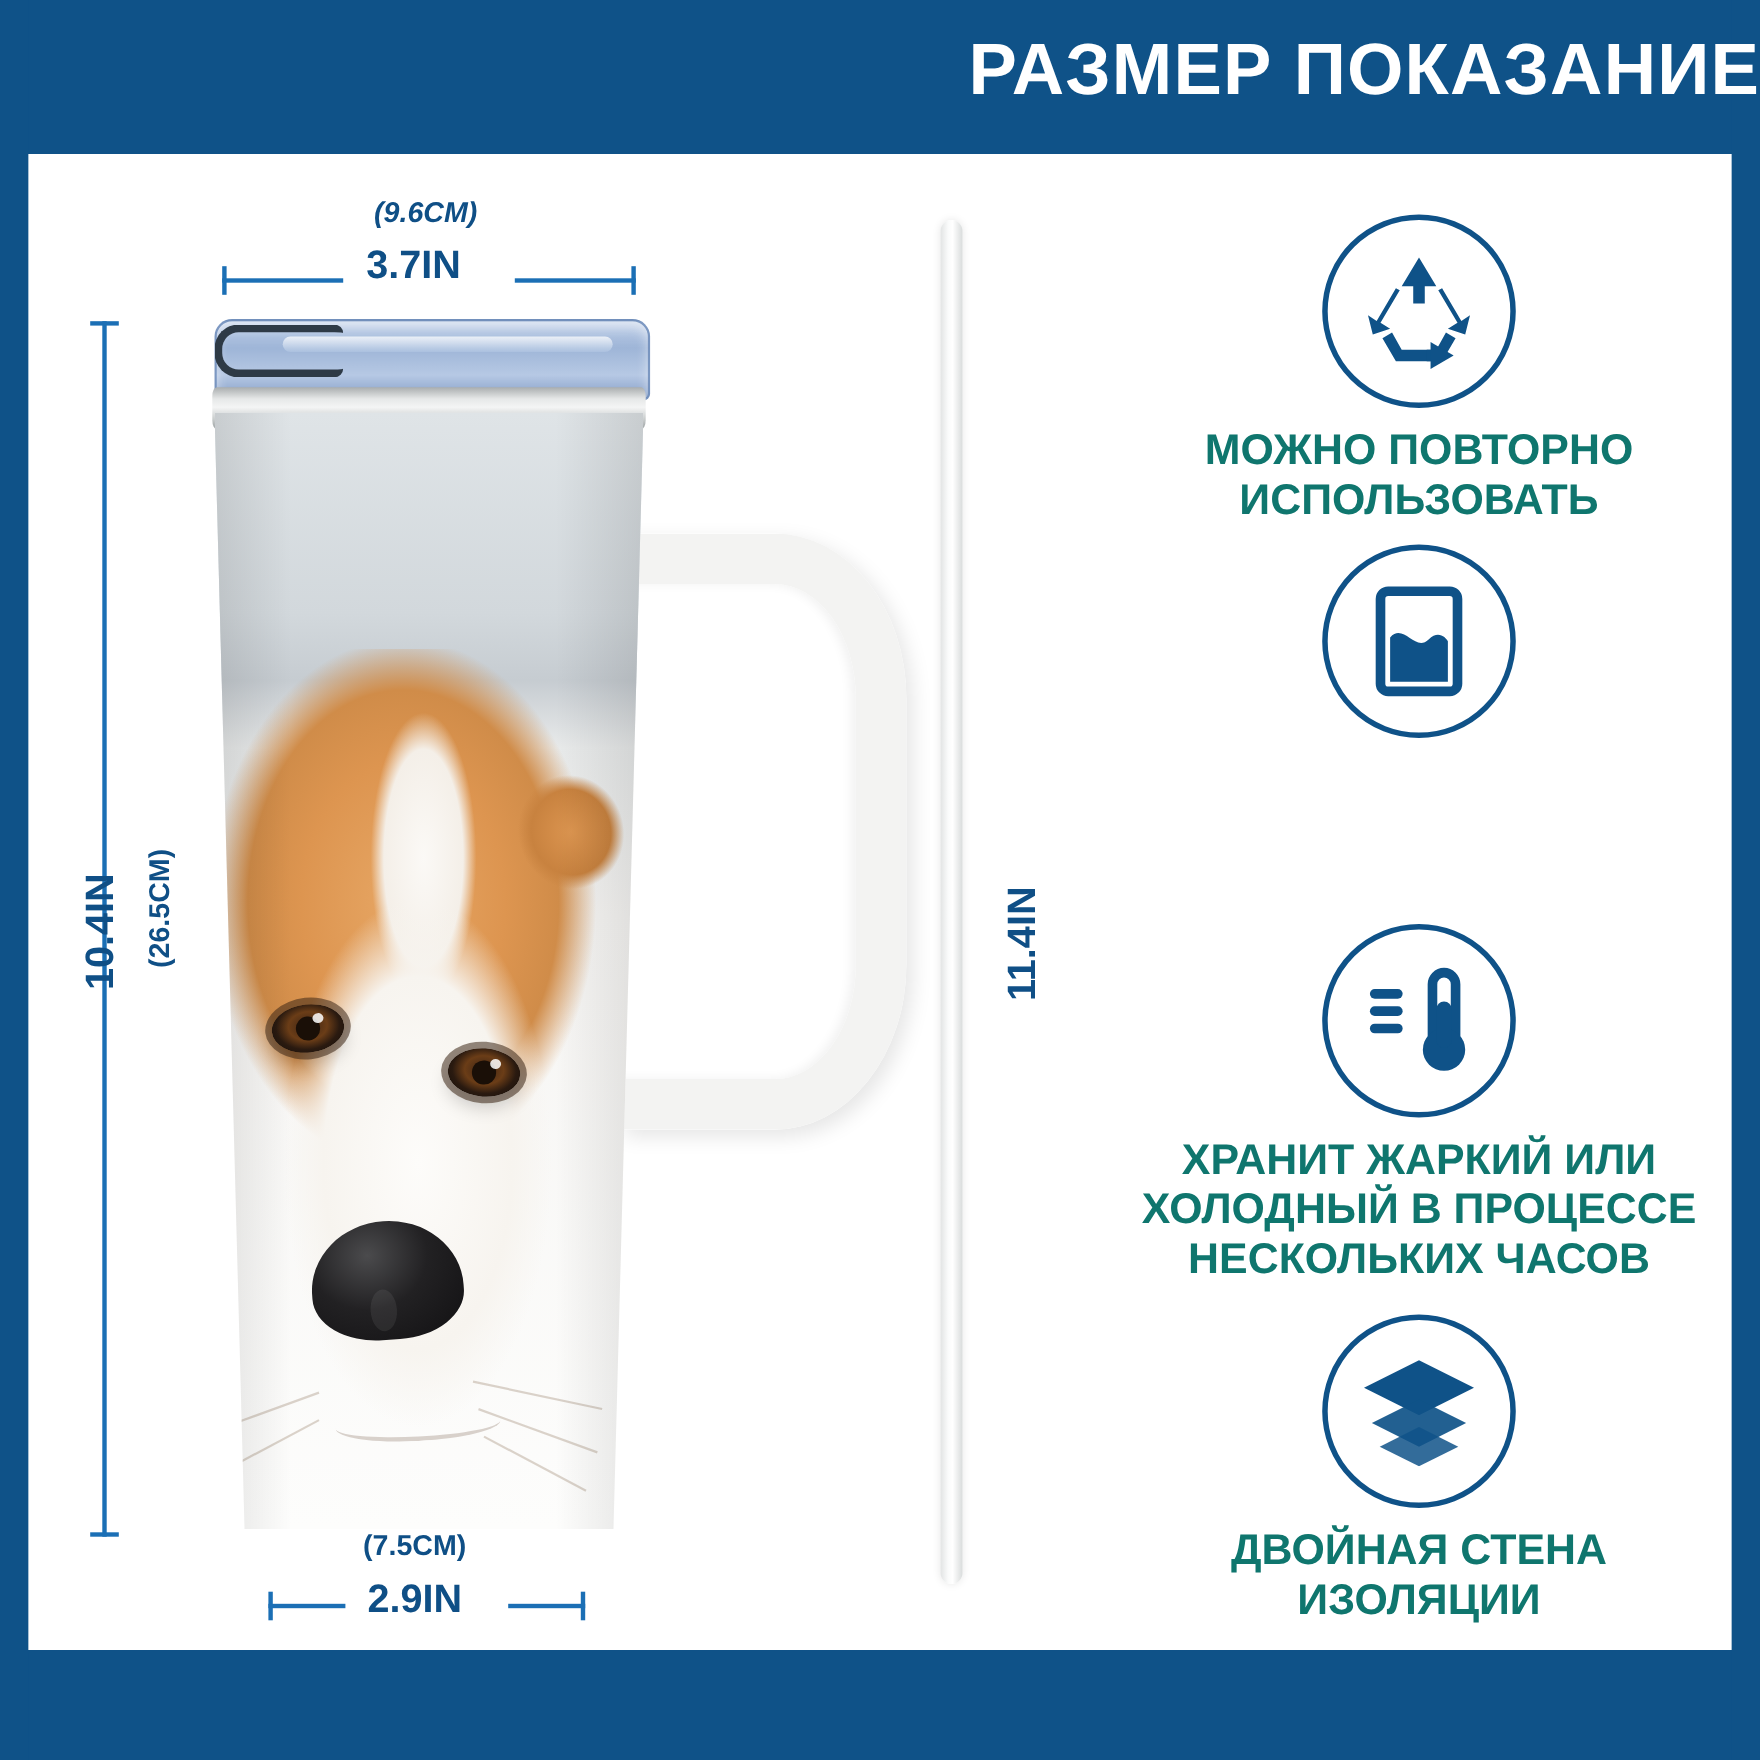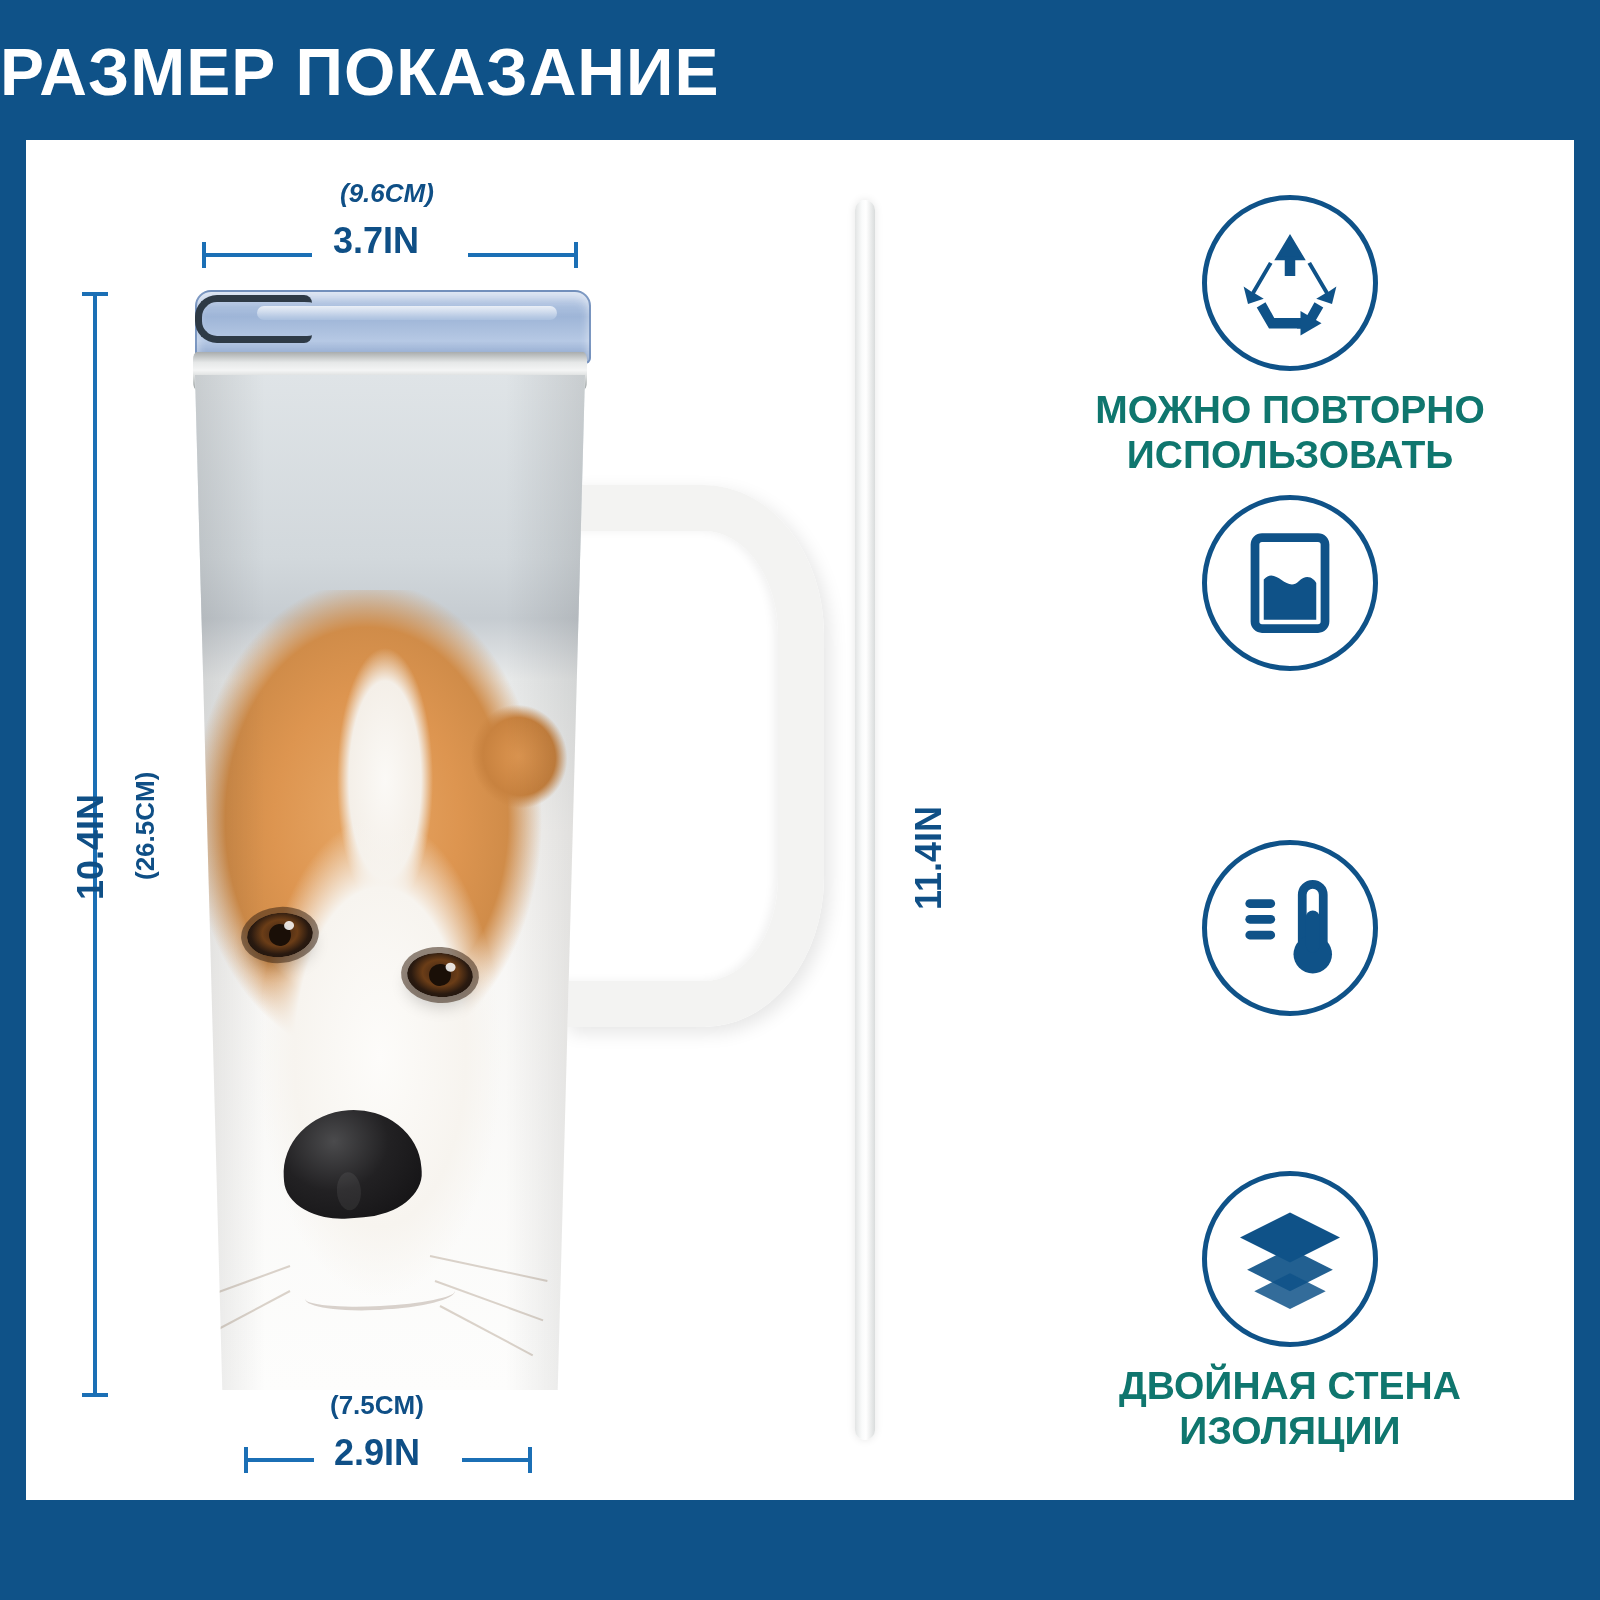--- a/index.html
+++ b/index.html
@@ -49,23 +49,23 @@
   }
   .inner-white {
     position: absolute;
     left: 26px; top: 140px;
     width: 1548px; height: 1360px;
     background: #ffffff;
   }
 
   .header-title {
     position: absolute;
-    left: 0; top: 36px;
+    left: 0; top: 26px;
     width: 1600px;
-    text-align: left;
+    text-align: right;
     color: #ffffff;
     font-size: 66px;
     font-weight: bold;
     letter-spacing: 1px;
     line-height: 72px;
     white-space: nowrap;
   }
 
   
   #tumbler-group {
@@ -452,23 +452,24 @@
           <g fill="none" stroke="#0f5288" stroke-width="5" stroke-linecap="round">
             <path d="M38 40 L38 13 a6 6 0 0 1 12 0 L50 40"></path>
             <path d="M8 18 L20 18"></path>
             <path d="M8 27 L20 27"></path>
             <path d="M8 36 L20 36"></path>
           </g>
           <circle cx="44" cy="47" r="11" fill="#0f5288"></circle>
           <rect x="40" y="22" width="8" height="24" rx="4" fill="#0f5288"></rect>
         </svg>
       </div>
-    </div>
-
-    <div class="feature" style="left:0; top:976px;">
+      <div class="cap">ХРАНИТ ЖАРКИЙ ИЛИ<br>ХОЛОДНЫЙ В ПРОЦЕССЕ<br>НЕСКОЛЬКИХ ЧАСОВ</div>
+    </div>
+
+    <div class="feature" style="left:0; top:1000px;">
       <div class="circle">
         <svg width="116" height="100" viewBox="0 0 64 56" aria-hidden="true">
           <g fill="#0f5288">
             <path d="M32 2 L60 16 L32 30 L4 16 Z"></path>
             <path d="M32 22 L56 34 L32 46 L8 34 Z" opacity="0.92"></path>
             <path d="M32 36 L52 46 L32 56 L12 46 Z" opacity="0.85"></path>
           </g>
         </svg>
       </div>
       <div class="cap">ДВОЙНАЯ СТЕНА<br>ИЗОЛЯЦИИ</div>

